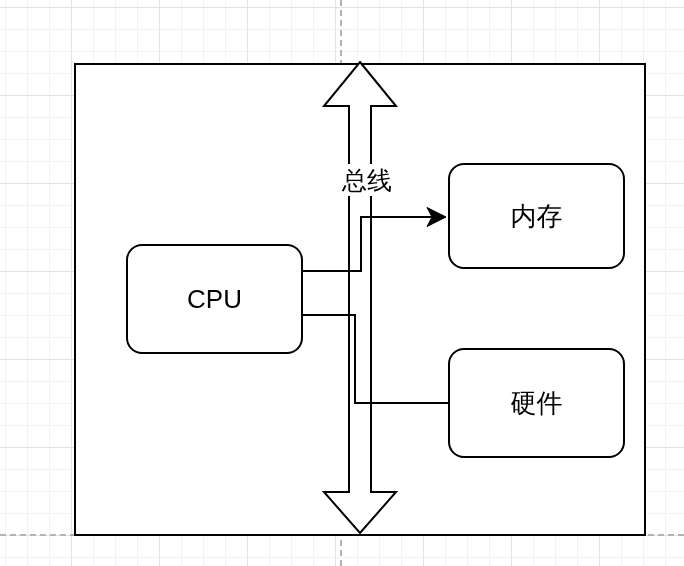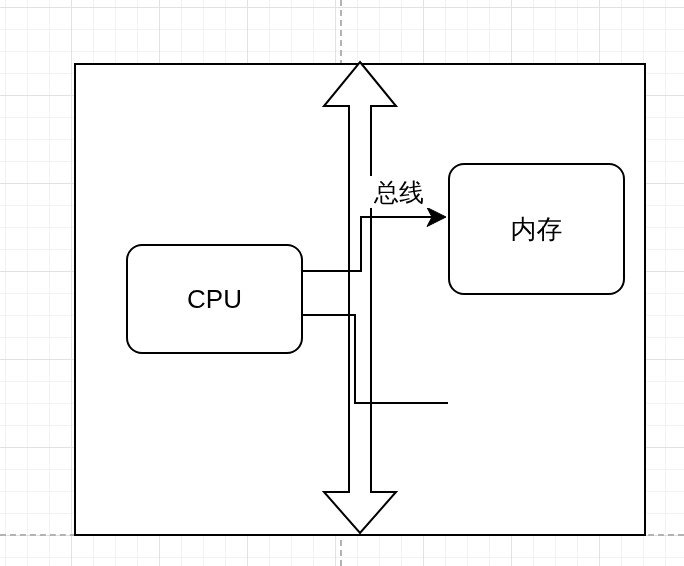--- a/index.html
+++ b/index.html
@@ -35,26 +35,26 @@
   .connectors{
     position:absolute;left:0;top:0;width:684px;height:566px;z-index:2;
   }
   .node{
     position:absolute;box-sizing:border-box;z-index:3;
     background:#fff;border:2px solid #000;border-radius:16px;
     display:flex;align-items:center;justify-content:center;
     font-size:26px;color:#000;white-space:nowrap;
   }
   .node-cpu{left:96px;top:244px;width:177px;height:110px;margin-left:30px;}
-  .node-memory{left:448px;top:163px;width:177px;height:132px;}
+  .node-memory{left:448px;top:163px;width:177px;height:106px;}
   .node-hardware{left:448px;top:348px;width:177px;height:110px;}
   .bus-label{
-    position:absolute;left:334px;top:176px;width:66px;height:32px;z-index:3;
+    position:absolute;left:334px;top:164px;width:66px;height:32px;z-index:3;
     background:#fff;display:flex;align-items:center;justify-content:center;
-    font-size:25px;color:#000;white-space:nowrap;margin-left:32px;
+    font-size:25px;color:#000;white-space:nowrap;
   }
 </style>
 </head>
 <body>
 
 <div class="canvas">
 
   <div class="page-line-v"></div>
   <div class="page-line-h"></div>
 
@@ -70,16 +70,19 @@
     <polyline points="448,403 355,403 355,315 288,315" fill="none" stroke="#000000" stroke-width="2"></polyline>
     <path d="M274,315 L293,305.5 L288,315 L293,324.5 Z" fill="#000000" stroke="#000000" stroke-width="1"></path>
   </svg>
 
   <div class="node node-cpu">
     <span>CPU</span>
   </div>
   <div class="node node-memory">
     <span>内存</span>
   </div>
+  <div class="node node-hardware">
+    <span>硬件</span>
+  </div>
 
   <div class="bus-label">总线</div>
 
 </div>
 
 </body></html>

